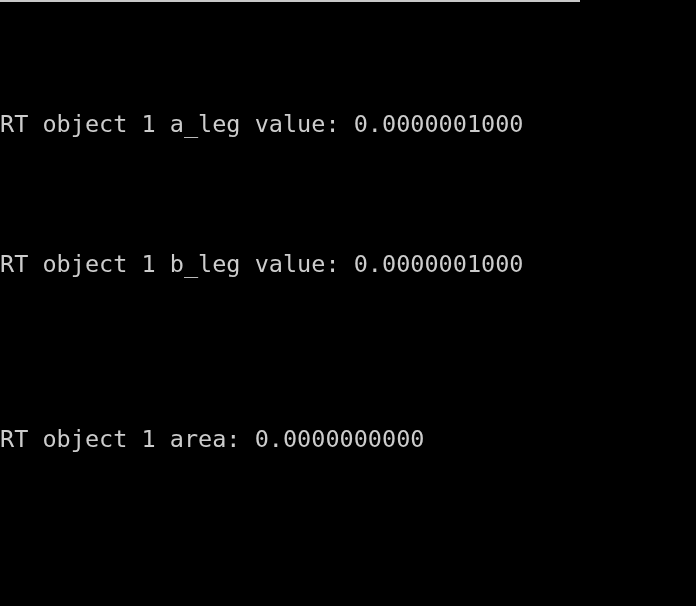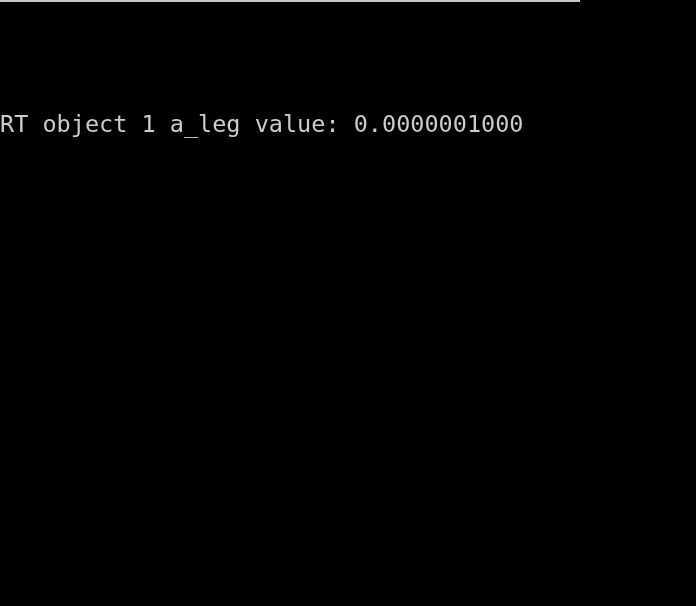--- a/index.html
+++ b/index.html
@@ -53,22 +53,24 @@
 <body>
 
 <div id="console-window">
 
   <div id="window-top-edge"></div>
 
   <div id="console-output">
 
     <div class="console-line">RT object 1 a_leg value: 0.0000001000</div>
 
+    <div class="console-line">RT object 1 b_leg value: 0.0000001000</div>
 
 
+    <div class="console-line">RT object 1 area: 0.0000000000</div>
 
     
 
     
 
     
 
     
 
     

